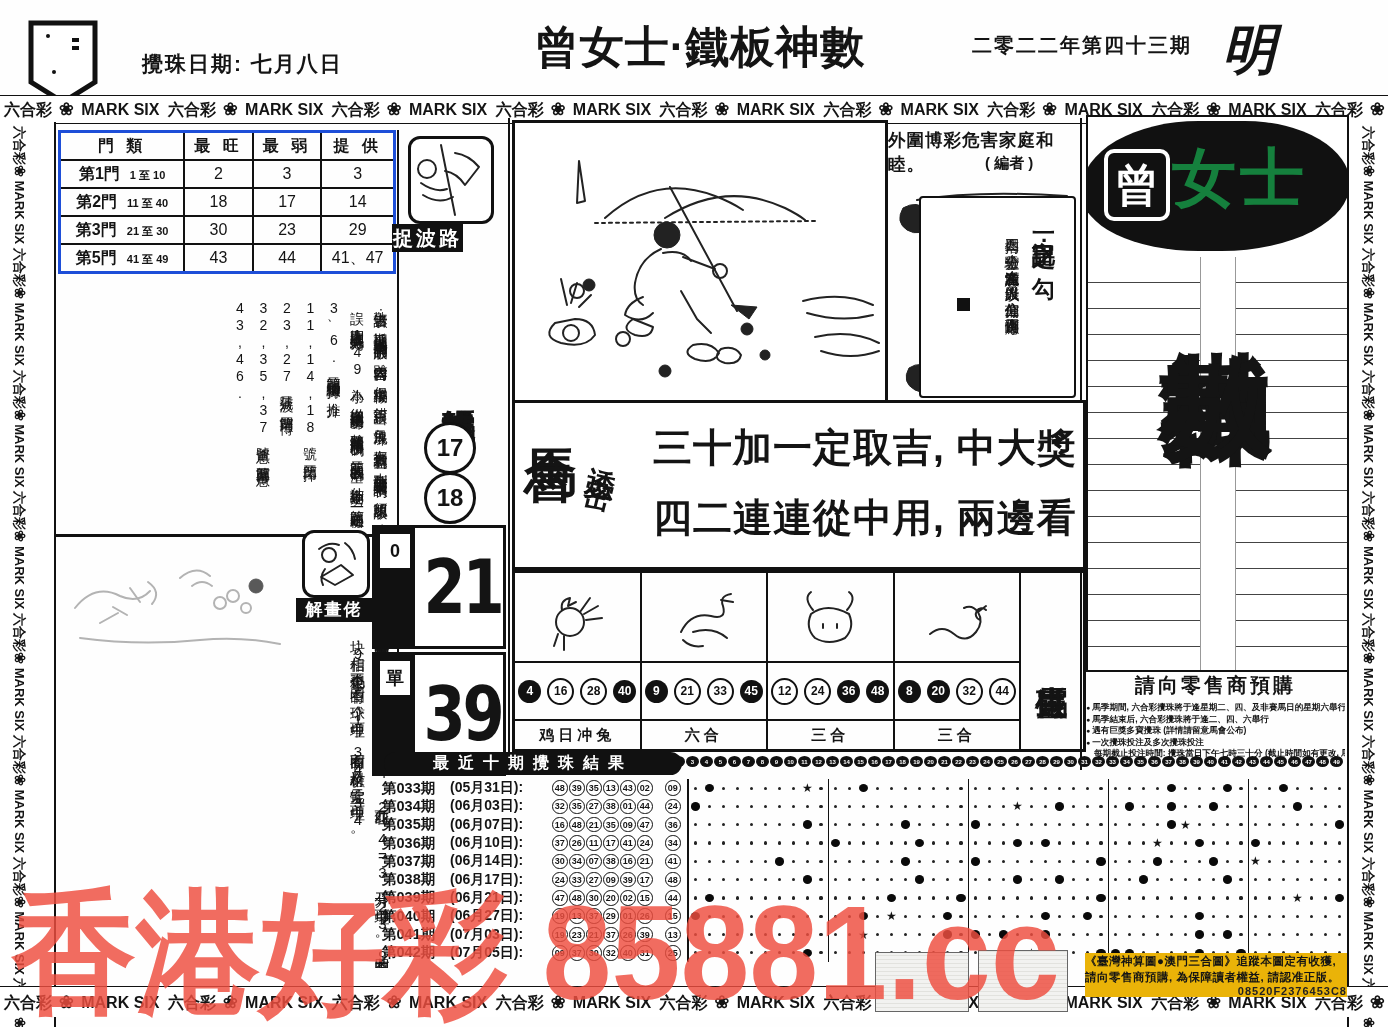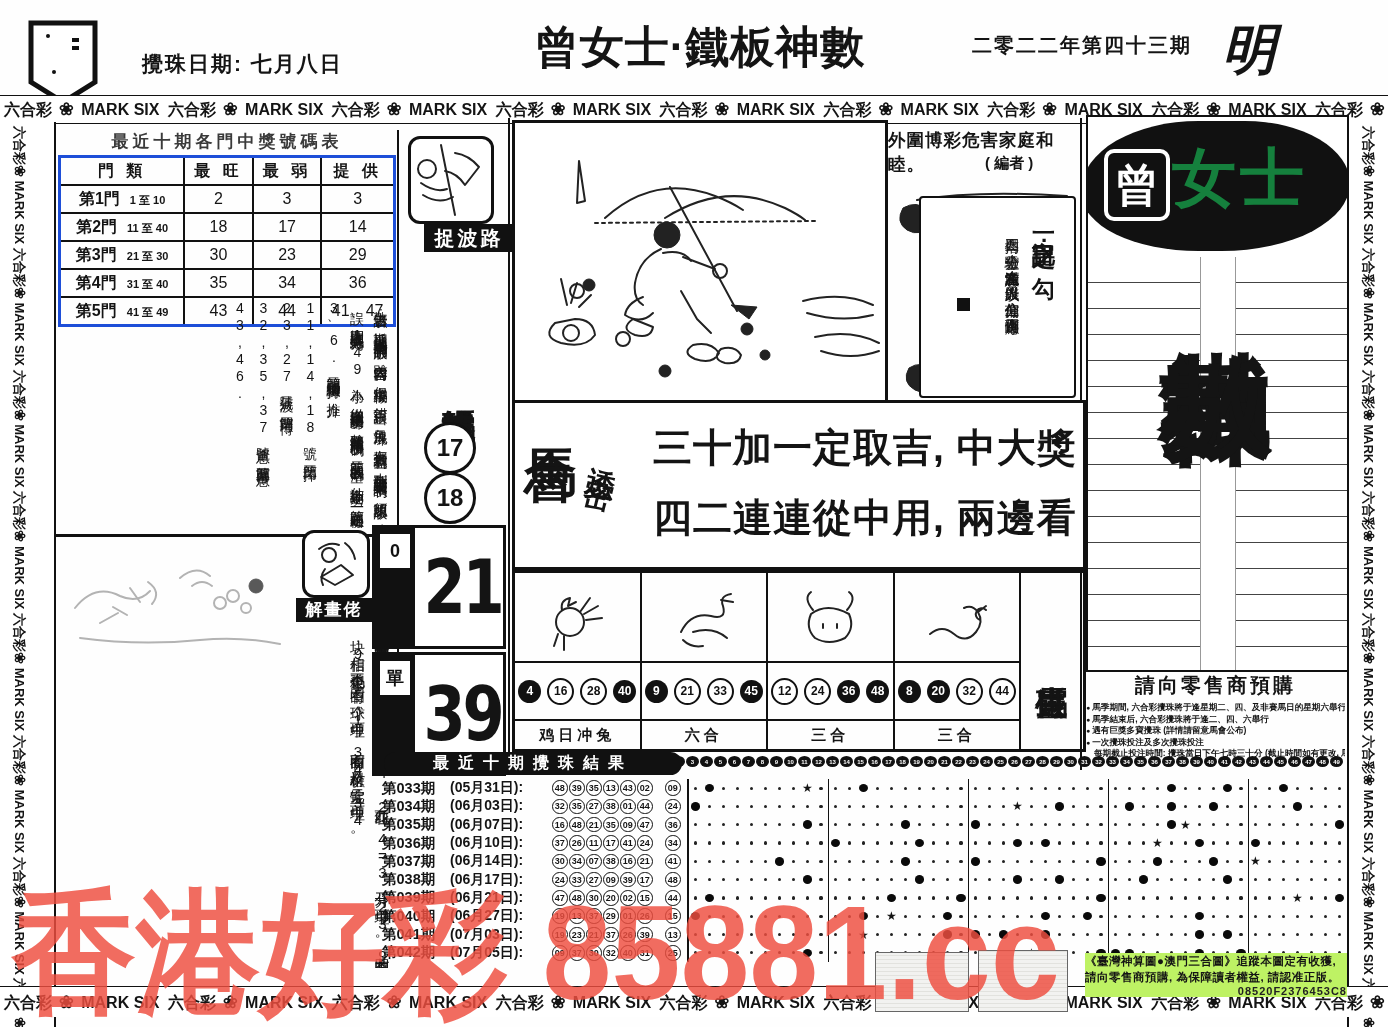--- a/index.html
+++ b/index.html
@@ -48,21 +48,21 @@
   .icon-box{border:3px solid #111;border-radius:12px;background:#fff;}
   .tag{background:#111;color:#fff;font-weight:bold;text-align:center;}
   #interp-tag{left:296px;top:598px;width:76px;height:24px;font-size:17px;line-height:24px;letter-spacing:2px;}
   #interp-text{left:212px;top:628px;width:182px;height:340px;font-size:15px;line-height:24.5px;overflow:hidden;}
 
   
   #v-rule-1{left:397px;top:130px;width:2px;height:640px;background:#111;}
   #v-rule-2{left:508px;top:118px;width:2px;height:652px;background:#111;}
   #v-rule-3{left:1080px;top:118px;width:2px;height:652px;background:#111;}
   #wave-icon{left:408px;top:136px;width:80px;height:82px;}
-  #wave-tag{left:424px;top:224px;width:90px;height:28px;font-size:20px;line-height:28px;letter-spacing:3px;}
+  #wave-tag{left:392px;top:224px;width:71px;height:28px;font-size:20px;line-height:28px;letter-spacing:3px;}
   #wave-headline{left:420px;top:268px;width:58px;height:230px;font-size:34px;font-weight:900;line-height:38px;text-align:center;}
   .pick-circle{left:424px;width:46px;height:46px;border:3.5px solid #111;border-radius:50%;
                font-size:24px;font-weight:900;display:flex;align-items:center;justify-content:center;background:#fff;}
 
   
   .counter{border:3px solid #111;background:#fff;display:flex;}
   #counter-year{left:372px;top:525px;width:128px;height:118px;}
   #counter-now{left:372px;top:652px;width:128px;height:118px;}
   .c-left{width:40px;background:#111;color:#fff;display:flex;flex-direction:column;align-items:center;}
   .c-label{writing-mode:vertical-rl;text-orientation:upright;font-size:15px;font-weight:bold;line-height:40px;padding-top:4px;}
@@ -148,21 +148,21 @@
   .mcell.b10{border-right:1.5px solid #111;}
   .dot-s{width:3.2px;height:3.2px;border-radius:50%;background:#222;}
   .dot-b{width:9.5px;height:8.5px;border-radius:50%;background:#0a0a0a;}
   .dot-star{font-size:12px;line-height:1;}
 
   
   .thumb{border:1px solid #666;background:
          repeating-linear-gradient(0deg,#f2f2f0 0 3px,#e2e2de 3px 4px);}
   #thumb-1{left:875px;top:952px;width:92px;height:58px;z-index:4;}
   #thumb-2{left:978px;top:950px;width:88px;height:60px;z-index:4;}
-  #promo{left:1085px;top:953px;width:262px;z-index:4;background:#bef264;}
+  #promo{left:1085px;top:953px;width:262px;z-index:4;background:#eab308;}
   .promo-line{font-size:11.5px;font-weight:bold;letter-spacing:.5px;line-height:16px;white-space:nowrap;}
   #promo-code{font-size:11px;font-weight:900;text-align:right;color:#222;letter-spacing:1px;}
 
   
   #watermark{left:12px;top:872px;width:1380px;font-size:124px;font-weight:900;letter-spacing:0px;
              color:rgba(238,78,64,.83);z-index:9;white-space:nowrap;transform:scaleY(1.08);}
 
   svg .ln{stroke:#222;fill:none;stroke-width:2;stroke-linecap:round;stroke-linejoin:round;}
   svg .ln-f{stroke:#222;fill:#222;}
   svg .gray{stroke:#9a9a9a;}
@@ -187,21 +187,20 @@
   <div class="abs strip" id="strip-top"><span class="cn">六合彩</span><span class="fl">❀</span><span class="en"> MARK SIX </span><span class="cn">六合彩</span><span class="fl">❀</span><span class="en"> MARK SIX </span><span class="cn">六合彩</span><span class="fl">❀</span><span class="en"> MARK SIX </span><span class="cn">六合彩</span><span class="fl">❀</span><span class="en"> MARK SIX </span><span class="cn">六合彩</span><span class="fl">❀</span><span class="en"> MARK SIX </span><span class="cn">六合彩</span><span class="fl">❀</span><span class="en"> MARK SIX </span><span class="cn">六合彩</span><span class="fl">❀</span><span class="en"> MARK SIX </span><span class="cn">六合彩</span><span class="fl">❀</span><span class="en"> MARK SIX </span><span class="cn">六合彩</span><span class="fl">❀</span><span class="en"> MARK SIX </span></div>
   <div class="abs strip" id="strip-bottom"><span class="cn">六合彩</span><span class="fl">❀</span><span class="en"> MARK SIX </span><span class="cn">六合彩</span><span class="fl">❀</span><span class="en"> MARK SIX </span><span class="cn">六合彩</span><span class="fl">❀</span><span class="en"> MARK SIX </span><span class="cn">六合彩</span><span class="fl">❀</span><span class="en"> MARK SIX </span><span class="cn">六合彩</span><span class="fl">❀</span><span class="en"> MARK SIX </span><span class="cn">六合彩</span><span class="fl">❀</span><span class="en"> MARK SIX </span><span class="cn">六合彩</span><span class="fl">❀</span><span class="en"> MARK SIX </span><span class="cn">六合彩</span><span class="fl">❀</span><span class="en"> MARK SIX </span><span class="cn">六合彩</span><span class="fl">❀</span><span class="en"> MARK SIX </span></div>
   <div class="abs strip" id="strip-left">
     <div class="vstrip"><span class="cn">六合彩</span><span class="fl">❀</span><span class="en"> MARK SIX </span><span class="cn">六合彩</span><span class="fl">❀</span><span class="en"> MARK SIX </span><span class="cn">六合彩</span><span class="fl">❀</span><span class="en"> MARK SIX </span><span class="cn">六合彩</span><span class="fl">❀</span><span class="en"> MARK SIX </span><span class="cn">六合彩</span><span class="fl">❀</span><span class="en"> MARK SIX </span><span class="cn">六合彩</span><span class="fl">❀</span><span class="en"> MARK SIX </span><span class="cn">六合彩</span><span class="fl">❀</span><span class="en"> MARK SIX </span><span class="cn">六合彩</span><span class="fl">❀</span></div>
     </div>
   <div class="abs strip" id="strip-right">
     <div class="vstrip"><span class="cn">六合彩</span><span class="fl">❀</span><span class="en"> MARK SIX </span><span class="cn">六合彩</span><span class="fl">❀</span><span class="en"> MARK SIX </span><span class="cn">六合彩</span><span class="fl">❀</span><span class="en"> MARK SIX </span><span class="cn">六合彩</span><span class="fl">❀</span><span class="en"> MARK SIX </span><span class="cn">六合彩</span><span class="fl">❀</span><span class="en"> MARK SIX </span><span class="cn">六合彩</span><span class="fl">❀</span><span class="en"> MARK SIX </span><span class="cn">六合彩</span><span class="fl">❀</span><span class="en"> MARK SIX </span><span class="cn">六合彩</span><span class="fl">❀</span></div>
     </div>
 
   <div class="abs" id="gate-box">
-    <div id="gate-title">最近十期各門中獎號碼表</div>
     <table id="gate-table">
       <thead>
           <tr id="gate-head">
             <th>門 類</th>
             <th>最 旺</th>
             <th>最 弱</th>
             <th>提 供</th>
           </tr>
         </thead>
       <tbody id="gate-body">
@@ -215,26 +214,20 @@
             <td><span class="gate-name">第2門</span><span class="gate-range"> 11 至 40</span></td>
             <td>18</td>
             <td>17</td>
             <td>14</td>
           </tr>
           <tr>
             <td><span class="gate-name">第3門</span><span class="gate-range"> 21 至 30</span></td>
             <td>30</td>
             <td>23</td>
             <td>29</td>
-          </tr>
-          <tr>
-            <td><span class="gate-name">第4門</span><span class="gate-range"> 31 至 40</span></td>
-            <td>35</td>
-            <td>34</td>
-            <td>36</td>
           </tr>
           <tr>
             <td><span class="gate-name">第5門</span><span class="gate-range"> 41 至 49</span></td>
             <td>43</td>
             <td>44</td>
             <td>41、47</td>
           </tr>
         </tbody>
     </table>
   </div>

